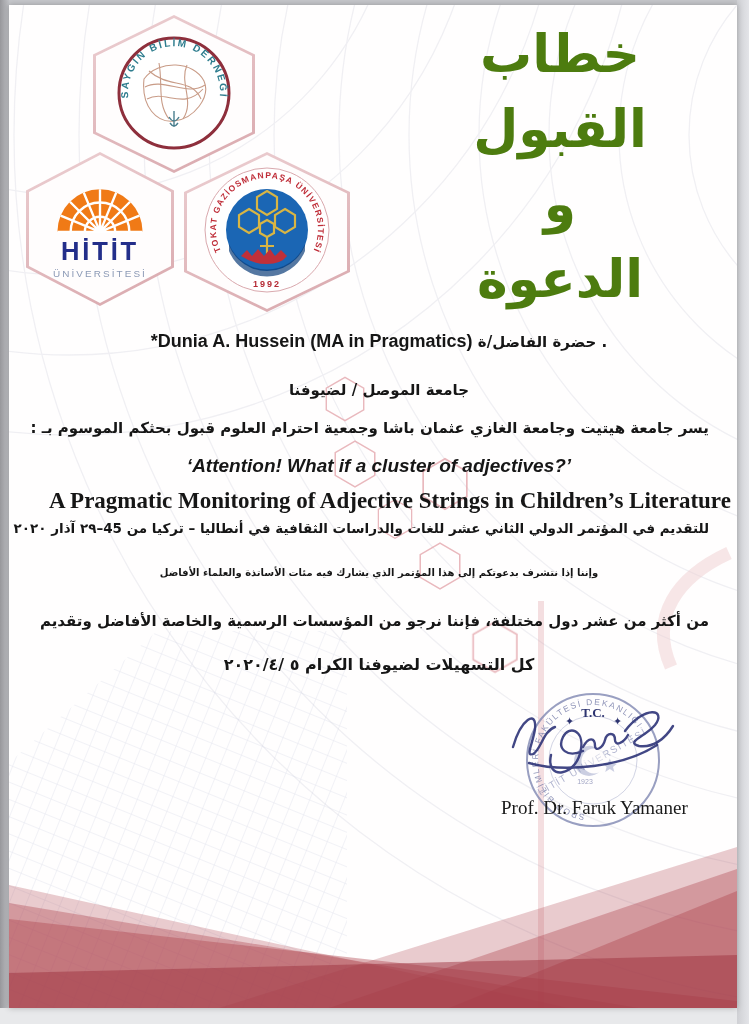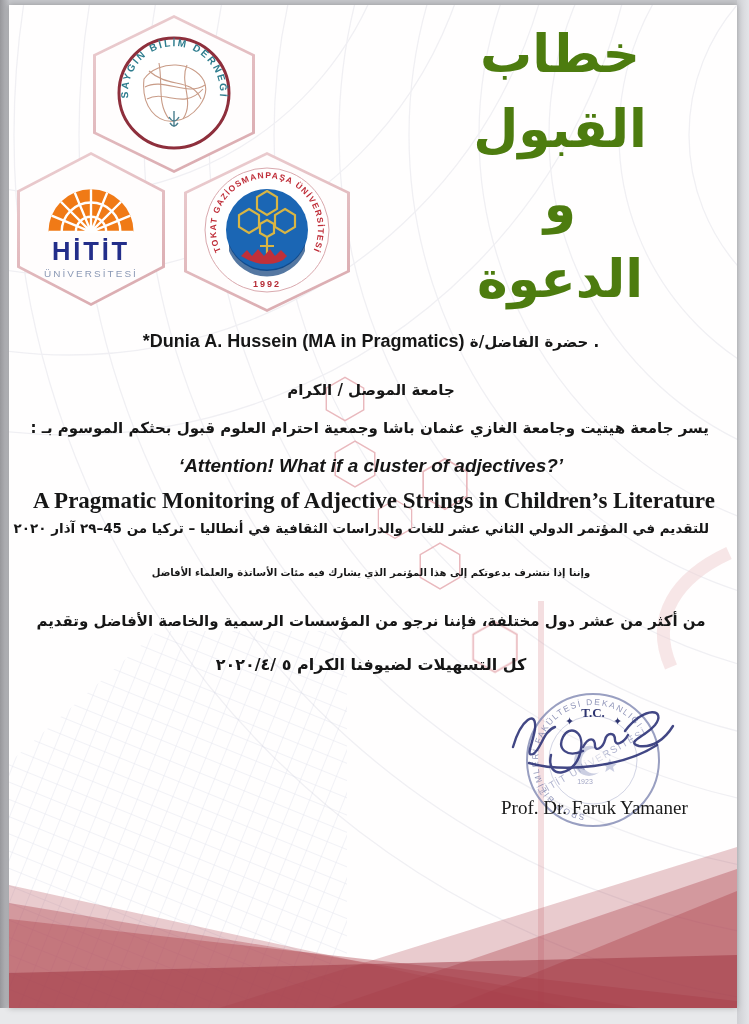--- a/index.html
+++ b/index.html
@@ -19,39 +19,39 @@
 
   .decor{position:absolute;left:0;top:0;width:100%;height:100%;}
 
   
   .hex{position:absolute;clip-path:polygon(50% 0%,100% 25%,100% 75%,50% 100%,0% 75%,0% 25%);
        background:linear-gradient(160deg,#eccfd2,#d9a8ad);}
   .hex-inner{position:absolute;left:3px;top:3px;right:3px;bottom:3px;background:#fffdfd;
        clip-path:polygon(50% 0%,100% 25%,100% 75%,50% 100%,0% 75%,0% 25%);
        display:flex;align-items:center;justify-content:center;}
   #hex-sbd{left:84px;top:10px;width:162px;height:158px;}
-  #hex-hitit{left:8px;top:147px;width:148px;height:154px;}
+  #hex-hitit{left:17px;top:147px;width:148px;height:154px;}
   #hex-tokat{left:175px;top:147px;width:166px;height:160px;}
 
   .sbd-arc-text{font-size:10px;font-weight:bold;fill:#2e7d8e;letter-spacing:2px;
        font-family:"Liberation Sans",sans-serif;}
   .hitit-main{font-size:27px;font-weight:900;fill:#232e8a;letter-spacing:3px;
        font-family:"Liberation Sans",sans-serif;}
   .hitit-sub{font-size:10.5px;fill:#8b99b5;letter-spacing:2.2px;font-family:"Liberation Sans",sans-serif;}
   .tokat-arc-text{font-size:8.5px;font-weight:bold;fill:#bf2d38;letter-spacing:1.2px;
        font-family:"Liberation Sans",sans-serif;}
   .tokat-year{font-size:9px;font-weight:bold;fill:#b52b35;letter-spacing:2px;
        font-family:"Liberation Sans",sans-serif;}
 
   
   .title{position:absolute;left:381px;top:12px;width:340px;text-align:center;direction:rtl;
          font-weight:700;color:#4d7c0f;font-size:52px;line-height:75px;}
 
   
-  .line{position:absolute;left:24px;right:28px;text-align:center;color:#161616;
+  .line{position:absolute;left:40px;right:28px;text-align:center;color:#161616;
         font-weight:700;white-space:nowrap;}
   .rtl{direction:rtl;}
   #l-recipient{top:326px;font-size:15px;}
   #l-recipient .latin{font-size:18px;font-family:"Liberation Sans",sans-serif;}
   #l-affil{top:376px;font-size:15px;}
   #l-intro{top:414px;font-size:15px;}
   #l-title1{top:450px;font-size:19px;font-style:italic;font-family:"Liberation Sans",sans-serif;}
   #l-title2{top:483px;font-size:23px;font-family:Liberation Serif, serif;}
   #l-conf{top:515px;font-size:13.5px;}
   #l-inv1{top:562px;font-size:10px;}
@@ -194,21 +194,21 @@
   <div class="title">
     <div>خطاب القبول</div>
     <div>و</div>
     <div>الدعوة</div>
   </div>
 
   <div class="line rtl" id="l-recipient">
     <span>. حضرة الفاضل/ة</span>
     <span class="latin" dir="ltr">*Dunia A. Hussein (MA in Pragmatics)</span>
   </div>
-  <div class="line rtl" id="l-affil">جامعة الموصل / الكرام</div>
+  <div class="line rtl" id="l-affil">جامعة الموصل / لضيوفنا</div>
   <div class="line" id="l-title1">‘Attention! What if a cluster of adjectives?’</div>
   <div class="line rtl" id="l-intro">يسر جامعة هيتيت وجامعة الغازي عثمان باشا وجمعية احترام العلوم قبول بحثكم الموسوم بـ :</div>
   <div class="line" id="l-title2">A Pragmatic Monitoring of Adjective Strings in Children’s Literature</div>
   <div class="line rtl" id="l-conf">للتقديم في المؤتمر الدولي الثاني عشر للغات والدراسات الثقافية في أنطاليا – تركيا من 45–٢٩ آذار ٢٠٢٠</div>
   <div class="line rtl" id="l-inv1">وإننا إذا نتشرف بدعوتكم إلى هذا المؤتمر الذي يشارك فيه مئات الأساتذة والعلماء الأفاضل</div>
   <div class="line rtl" id="l-inv2">من أكثر من عشر دول مختلفة، فإننا نرجو من المؤسسات الرسمية والخاصة الأفاضل وتقديم</div>
   <div class="line rtl" id="l-close">كل التسهيلات لضيوفنا الكرام ٥ /٢٠٢٠/٤</div>
 
   <svg class="stamp" viewBox="0 0 180 160">
     <circle cx="88" cy="75" r="66" fill="none" stroke="#8087b2" stroke-width="2" opacity=".8"></circle>

